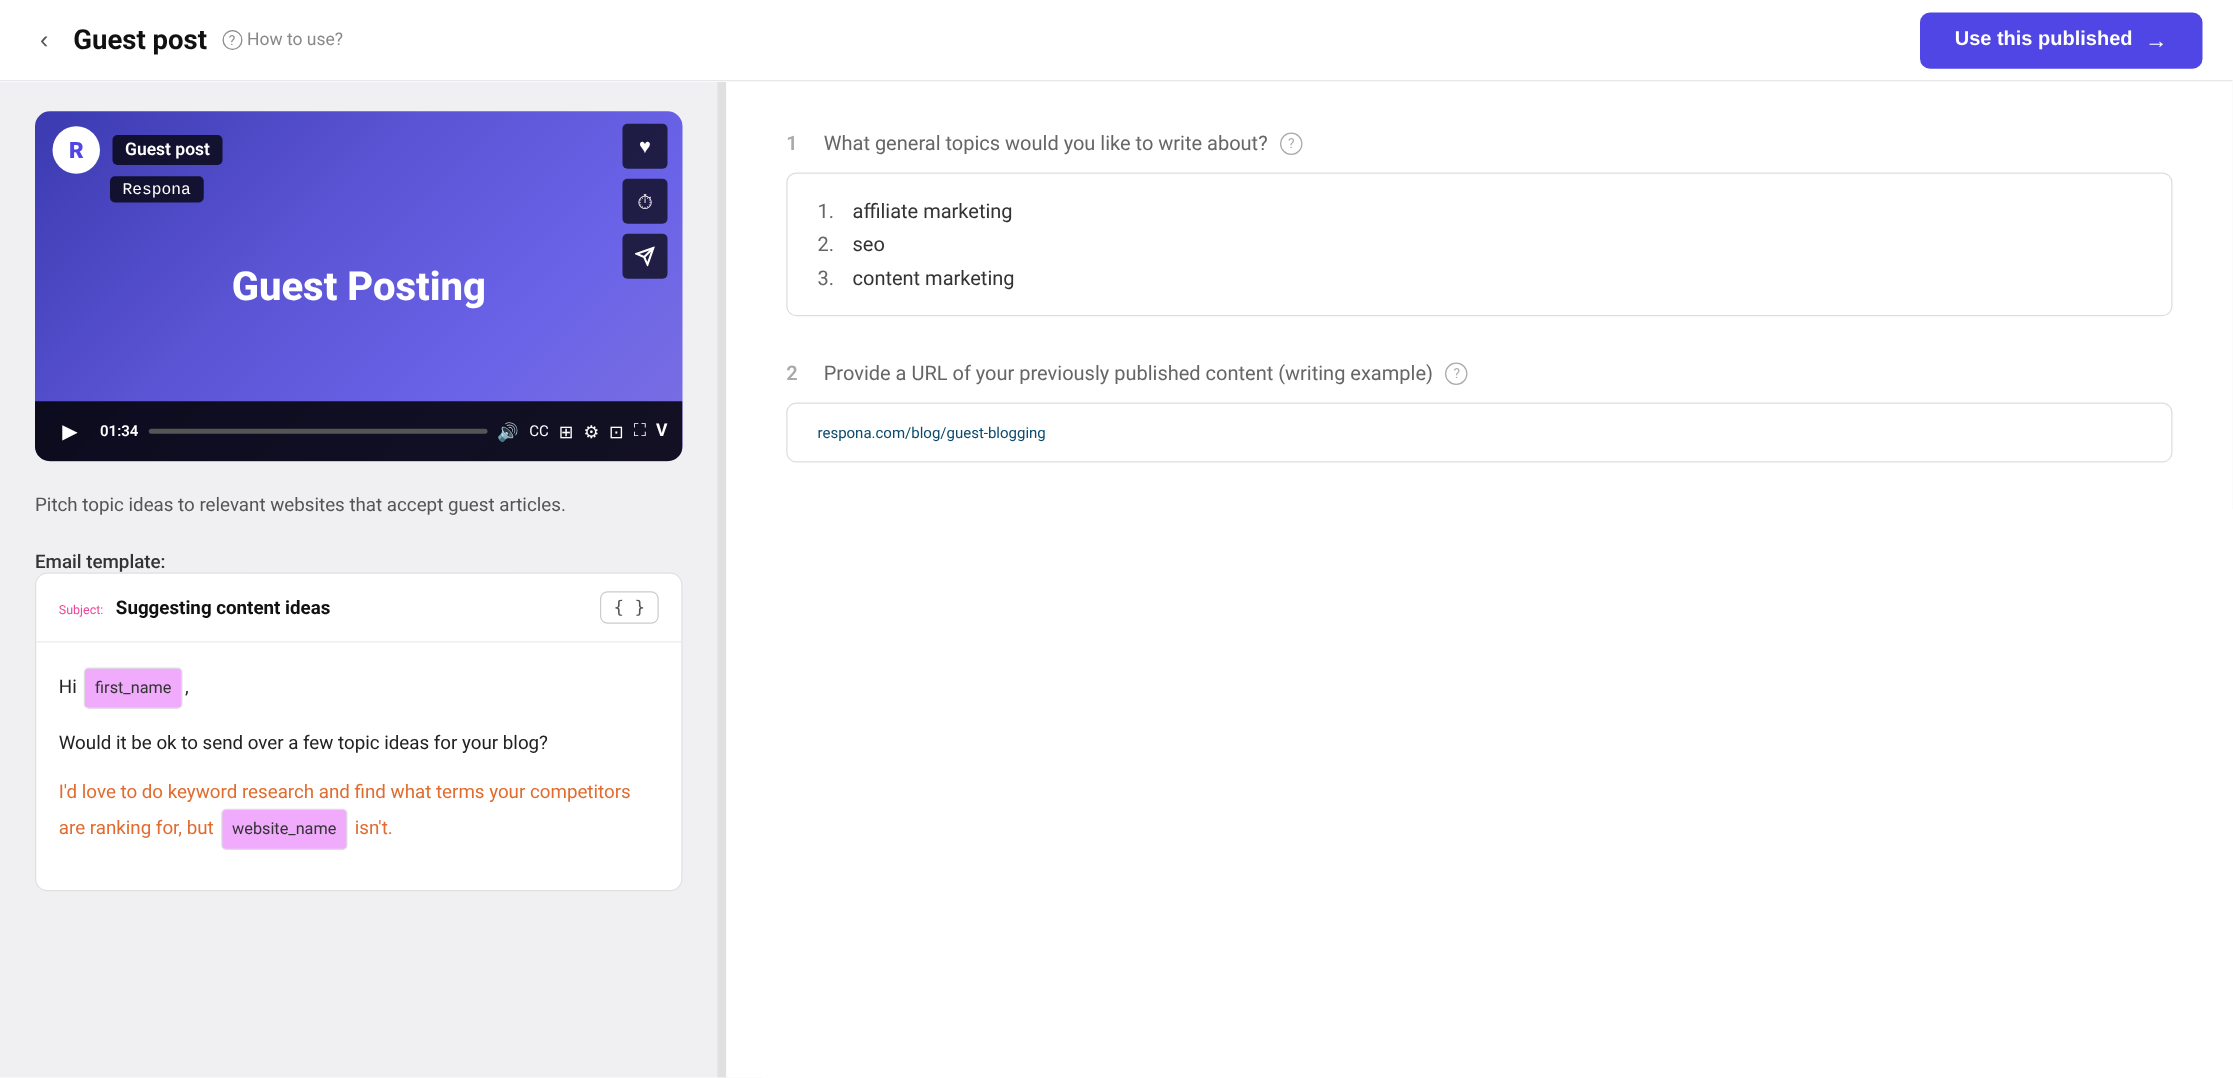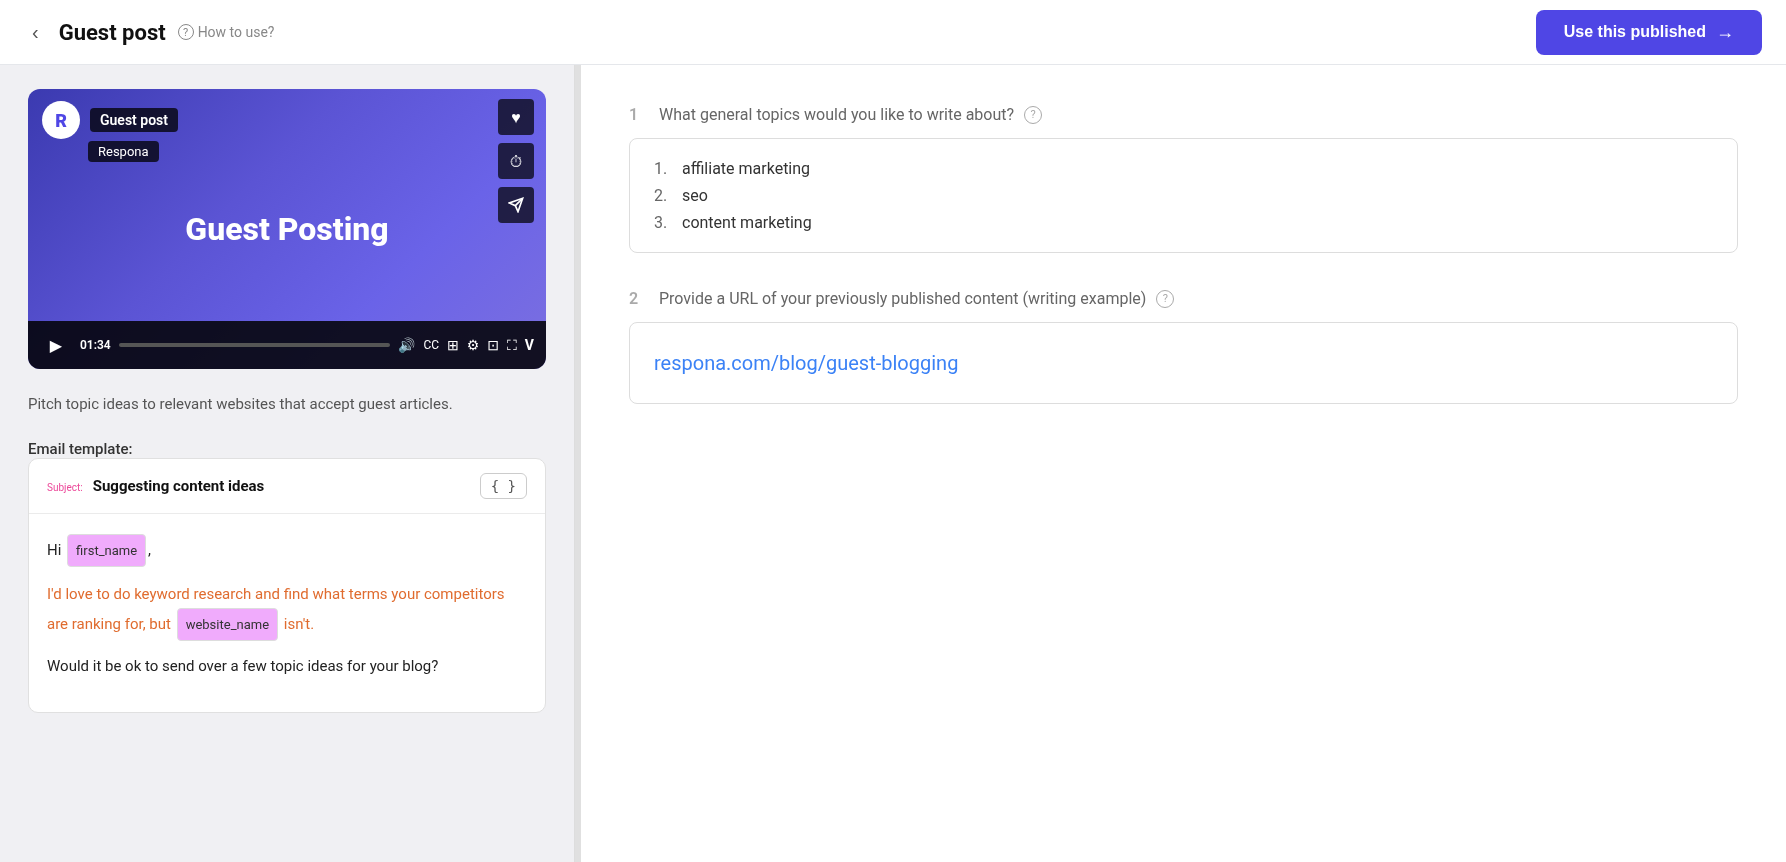--- a/index.html
+++ b/index.html
@@ -139,20 +139,21 @@
     }
     .video-brand-badge {
       background: rgba(0,0,0,0.75);
       color: #fff;
       padding: 3px 10px;
       border-radius: 4px;
       font-size: 13px;
       position: absolute;
       top: 52px;
       left: 60px;
+      font-family: Liberation Mono, monospace;
     }
     .video-right-icons {
       position: absolute;
       top: 10px;
       right: 12px;
       display: flex;
       flex-direction: column;
       gap: 8px;
     }
     .video-icon-btn {
@@ -357,24 +358,24 @@
       gap: 8px;
     }
     .answer-item:last-child { margin-bottom: 0; }
     .answer-num {
       color: #666;
       min-width: 20px;
     }
     .url-input-box {
       border: 1.5px solid #ddd;
       border-radius: 8px;
-      padding: 28px 24px;
-      background: #fff;
-      font-size: 20px;
-      color: #3b82f6;
+      padding: 16px 24px;
+      background: #fff;
+      font-size: 12px;
+      color: #0c4a6e;
     }
   </style>
 </head>
 <body>
 
 <div class="header">
   <div class="header-left">
     <button class="back-btn">‹</button>
     <span class="page-title">Guest post</span>
     <a class="how-to-use" href="#">
@@ -434,26 +435,26 @@
           <span class="subject-label">Subject:</span>
           <span class="subject-value">Suggesting content ideas</span>
         </div>
         <button class="braces-btn">{ }</button>
       </div>
       <div class="email-body">
         <div class="greeting">
           <span>Hi</span>
           <span class="tag">first_name</span><span>,</span>
         </div>
+        <p class="email-p">Would it be ok to send over a few topic ideas for your blog?</p>
         <p class="email-p orange-text">
           <span>I'd love to do keyword research and find what terms your competitors are ranking for, but</span>
           <span class="tag" style="color:#333;">website_name</span>
           <span>isn't.</span>
         </p>
-        <p class="email-p">Would it be ok to send over a few topic ideas for your blog?</p>
       </div>
     </div>
   </div>
 
   <div class="divider"></div>
 
   <div class="right-panel">
 
     <div class="question-section">
       <div class="question-header">

